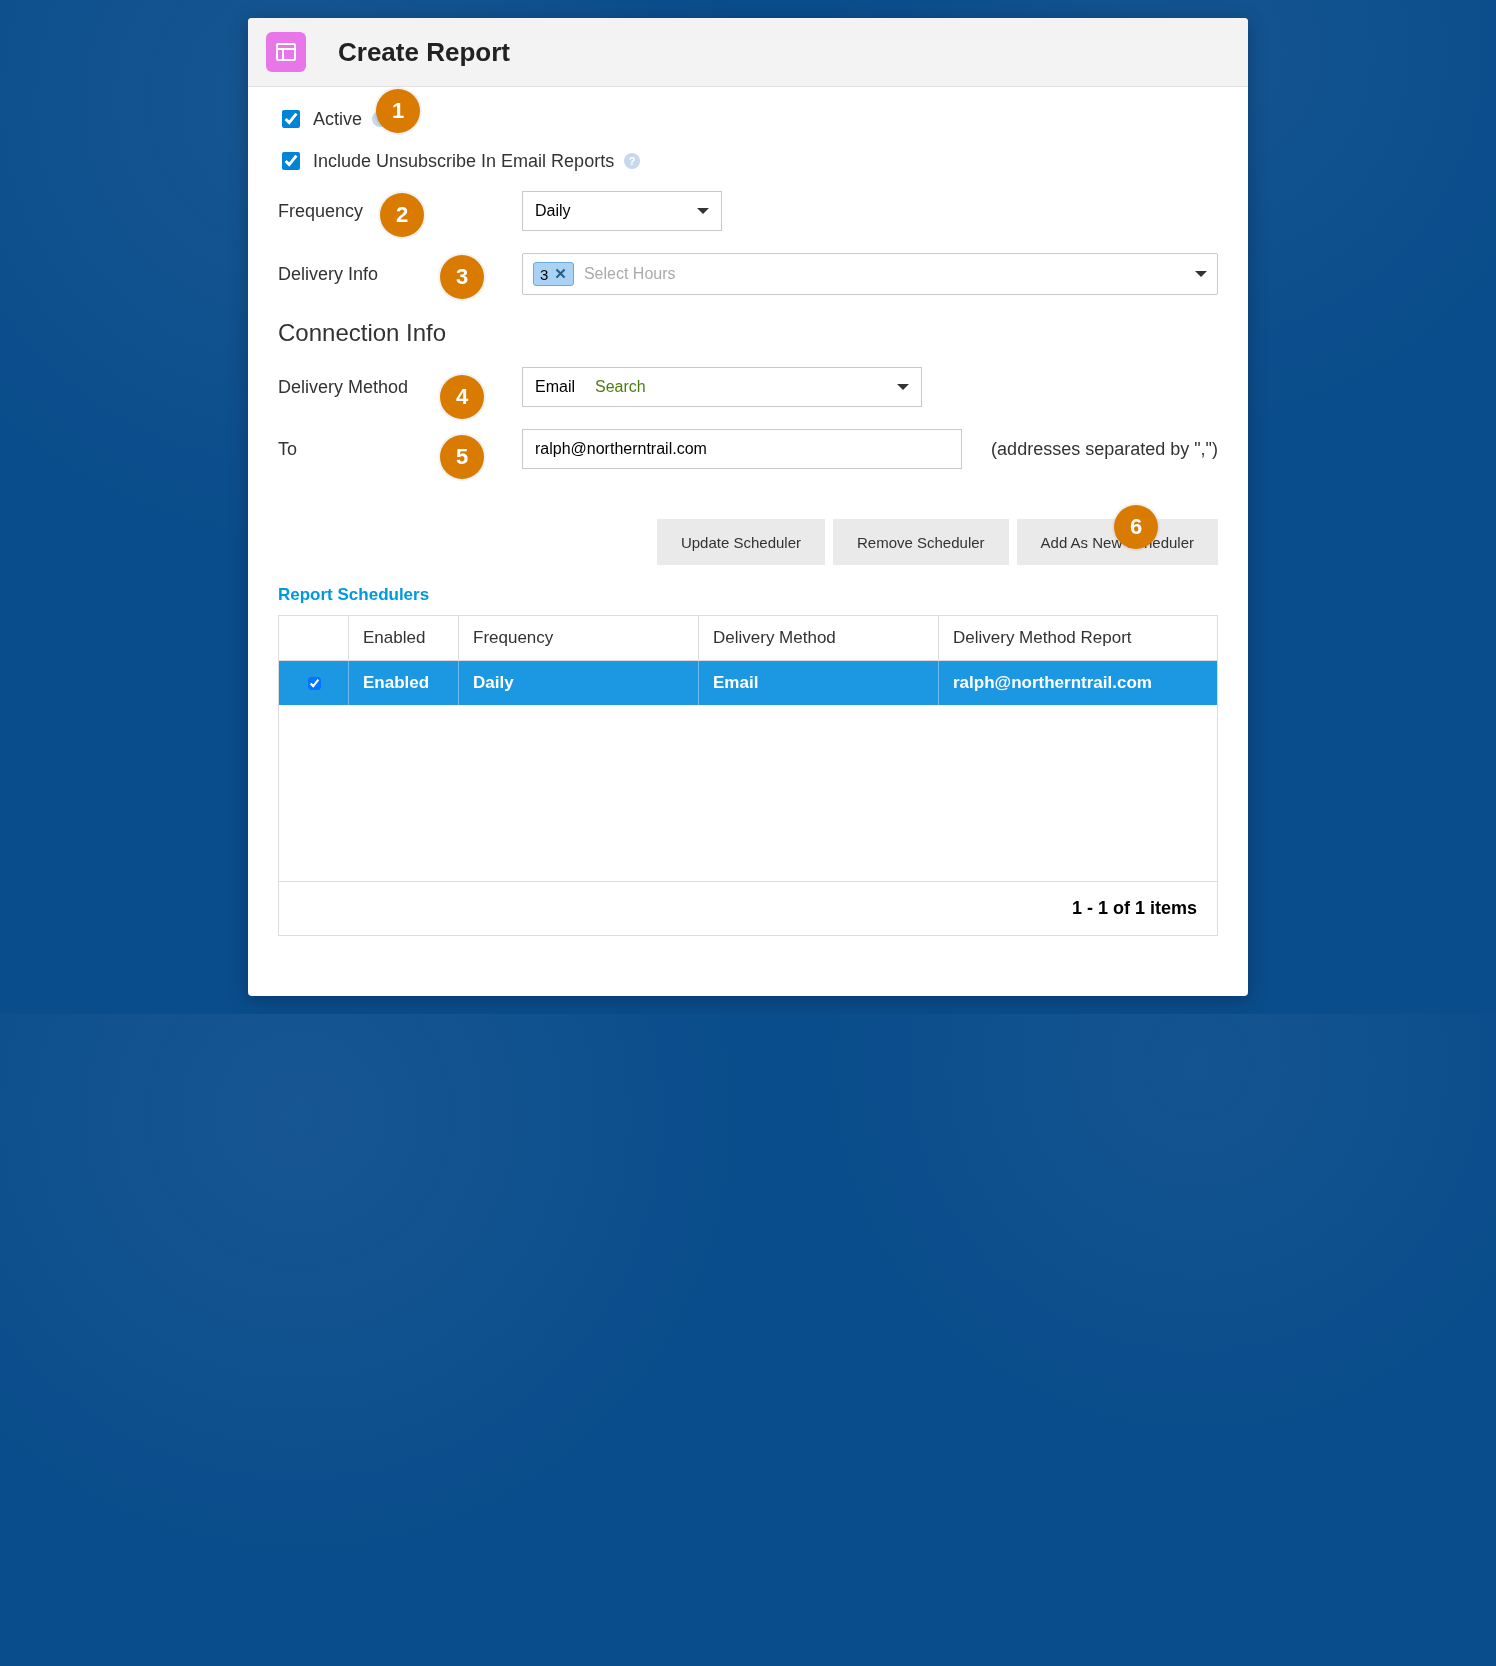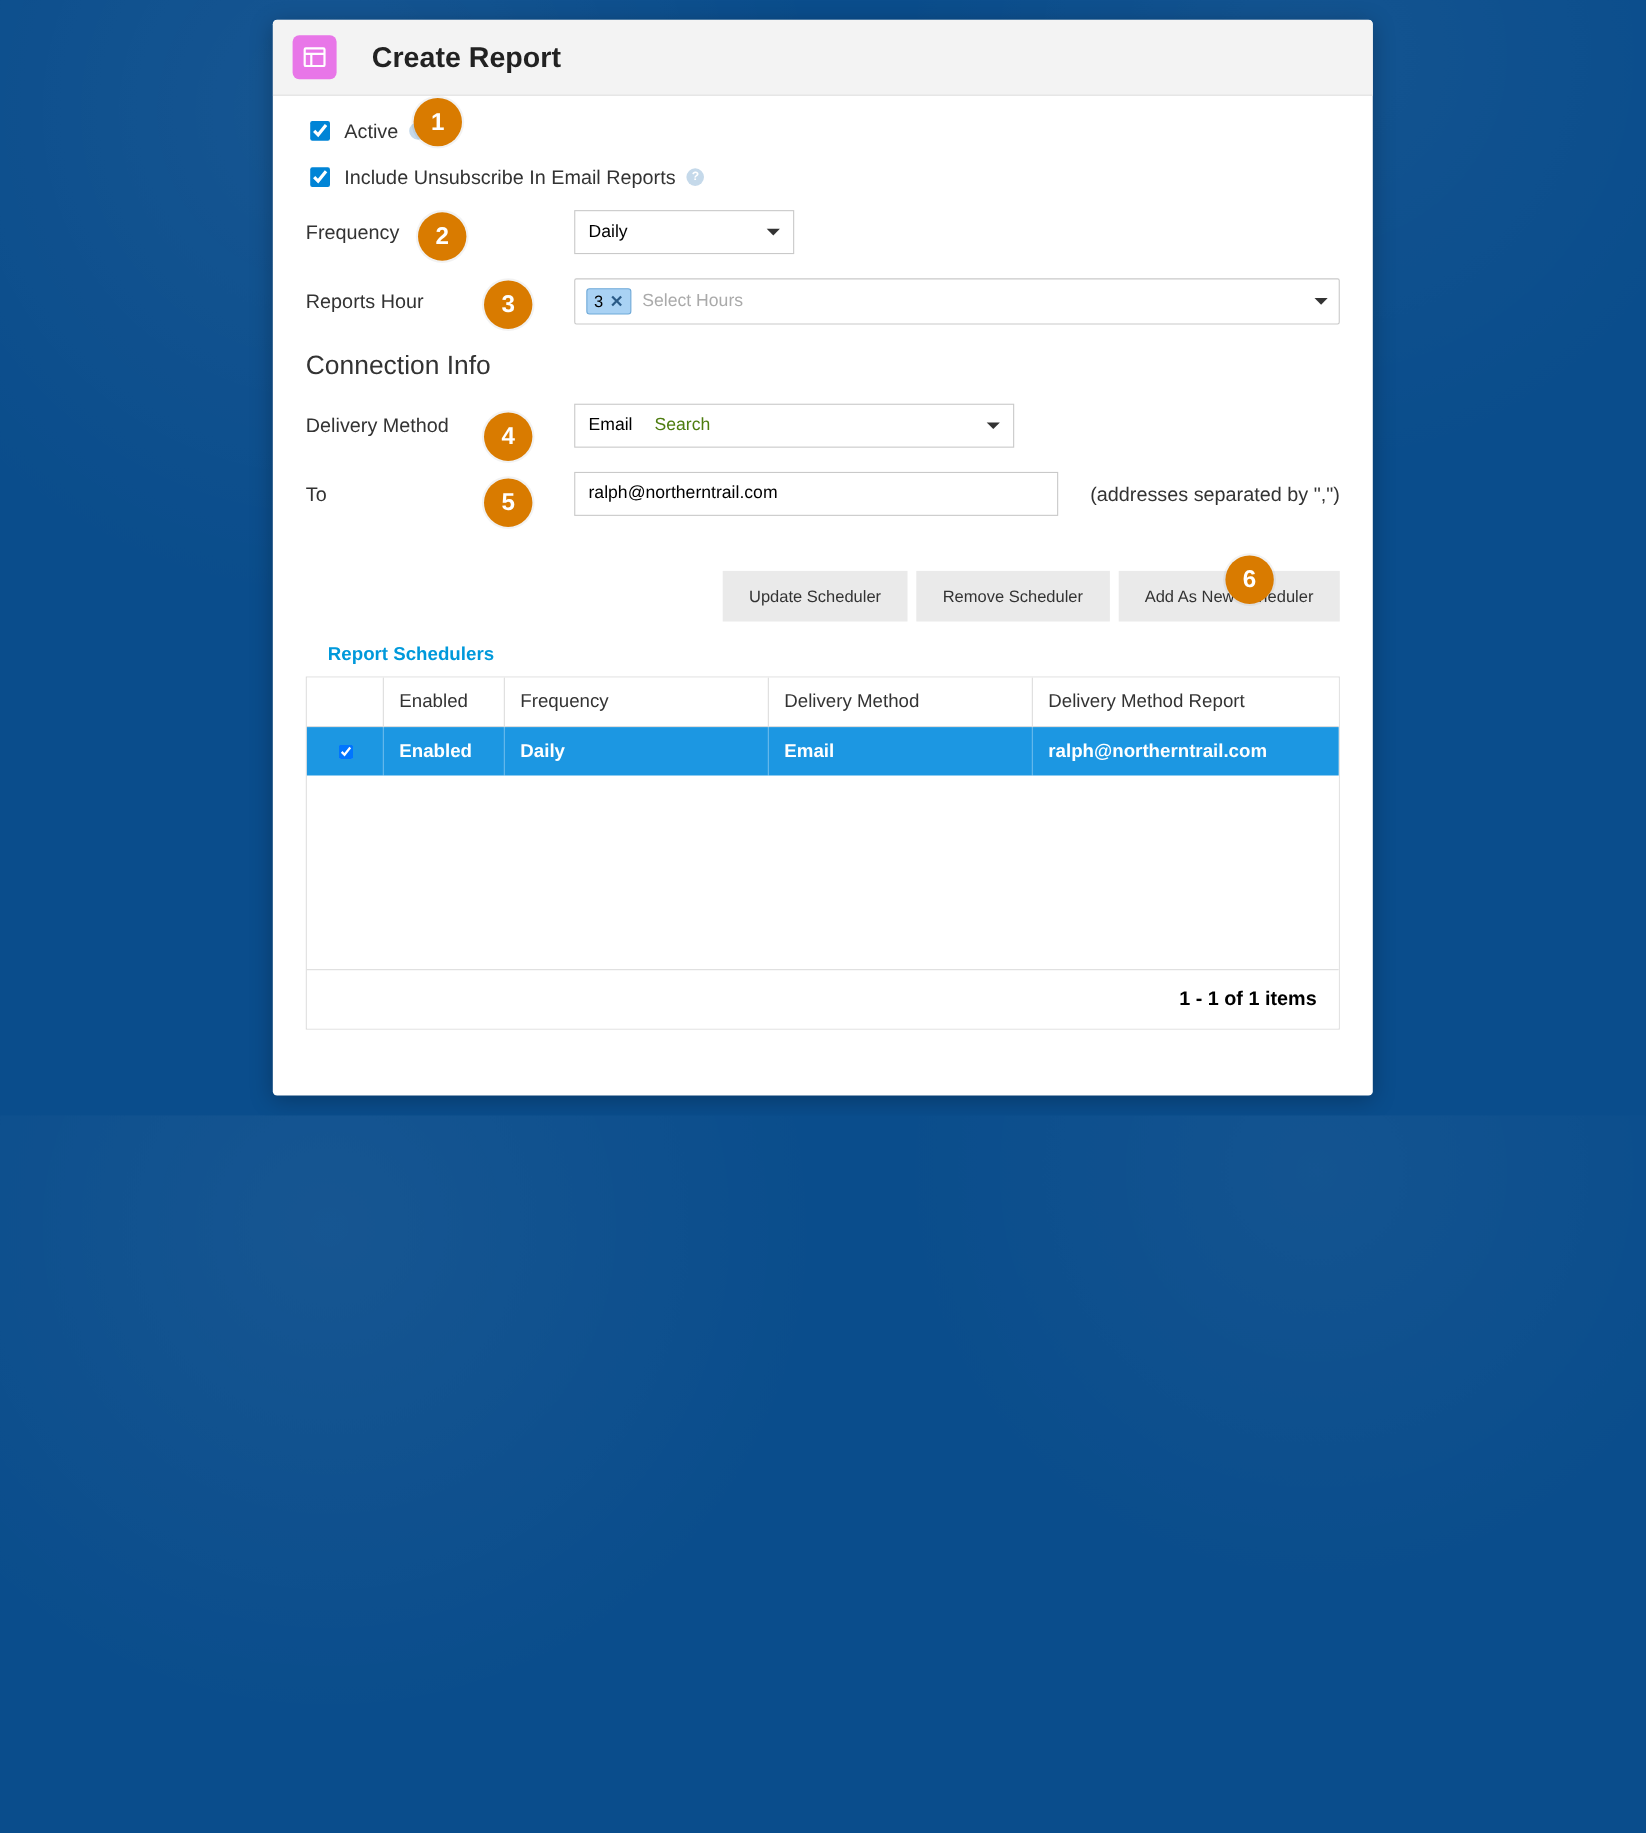--- a/index.html
+++ b/index.html
@@ -173,21 +173,20 @@
     padding: 0 24px;
     font-size: 15px;
     color: #333;
     cursor: pointer;
   }
   .sub-title {
     color: #0099db;
     font-weight: 700;
     font-size: 17px;
     margin-bottom: 10px;
-    margin-left: 20px;
   }
   .grid {
     border: 1px solid #ddd;
   }
   .grid-head, .grid-row {
     display: flex;
   }
   .grid-head > div, .grid-row > div {
     padding: 12px 14px;
     border-right: 1px solid #ddd;
@@ -274,21 +273,21 @@
     <div class="form-row">
       <label>Frequency</label>
       <div class="gap-spacer"></div>
       <div class="select-box w200">
         <span>Daily</span>
         <span class="caret"></span>
       </div>
     </div>
 
     <div class="form-row">
-      <label>Reports Hour</label>
+      <label>Delivery Info</label>
       <div class="gap-spacer"></div>
       <div class="multi-select">
         <span class="chip">
           <span>3</span>
           <span class="x">✕</span>
         </span>
         <span class="ph">Select Hours</span>
         <span class="caret"></span>
       </div>
     </div>

